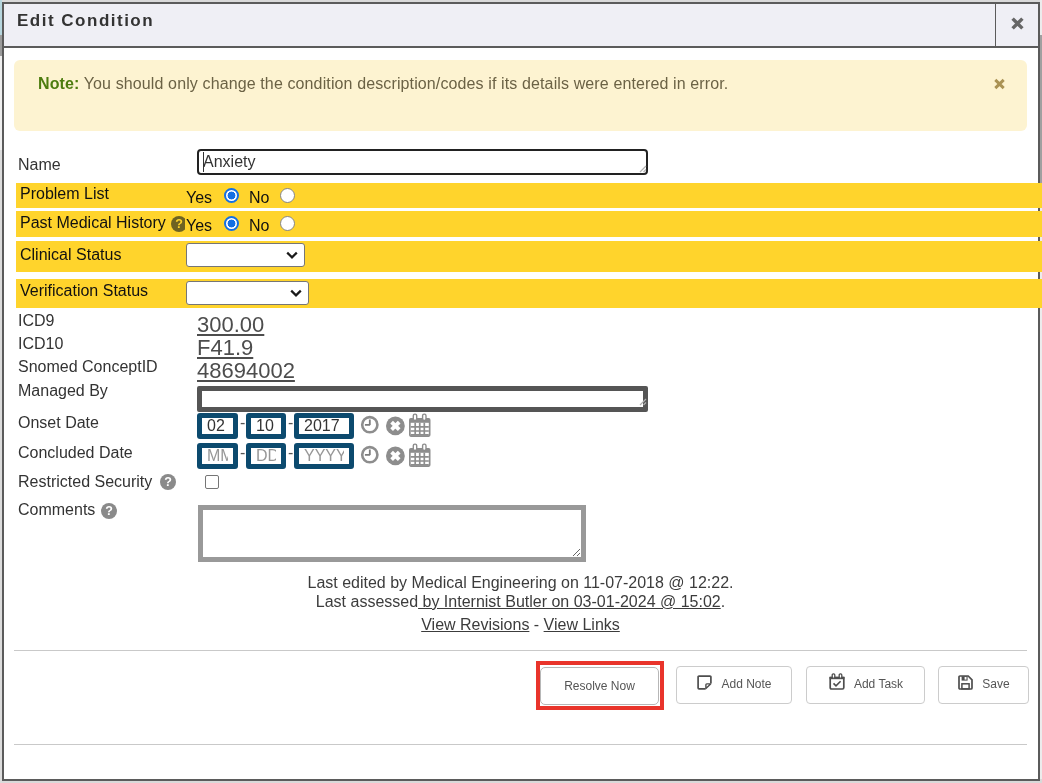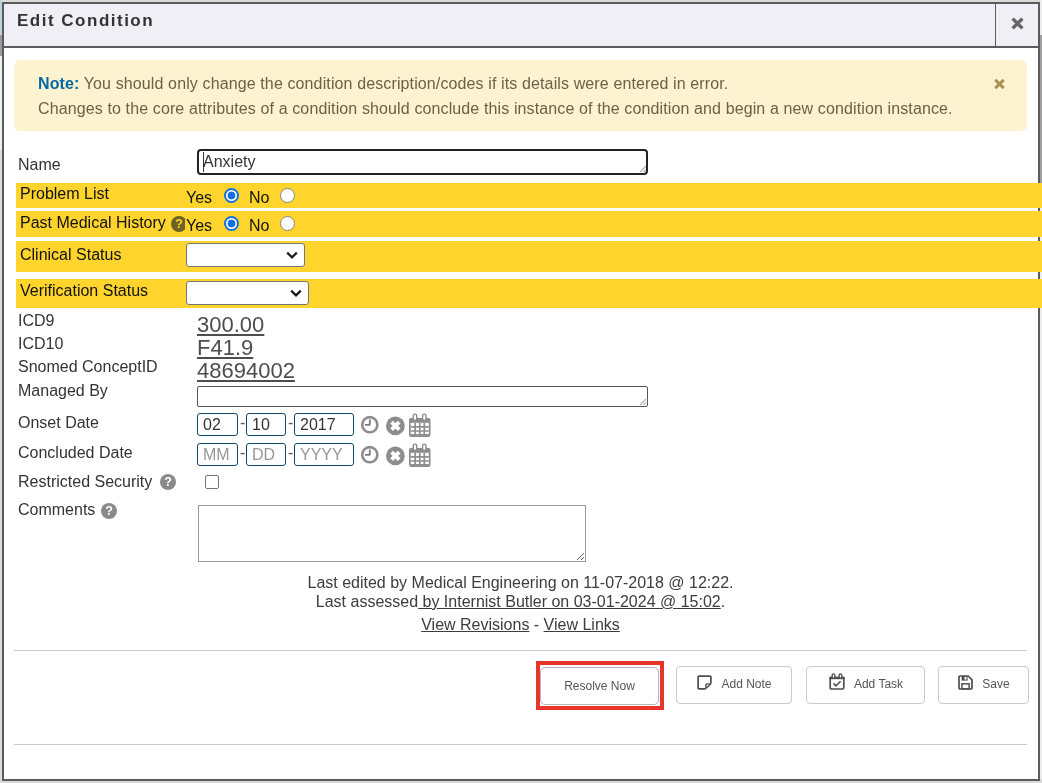--- a/index.html
+++ b/index.html
@@ -9,28 +9,28 @@
 #sthumb { position:absolute; right:0; top:35px; width:2px; height:165px; background:#a0a0a0; }
 #modal { position:absolute; left:0; top:0; width:1042px; height:783px; }
 #frame { position:absolute; left:2px; top:2px; width:1038px; height:779px; background:#fff; border:2px solid #5b5b5b; }
 #titlebar { position:absolute; left:4px; top:4px; width:1034px; height:44px; background:#efeff5; border-bottom:2px solid #5b5b5b; }
 #title { position:absolute; left:13px; top:7px; font-size:17px; font-weight:bold; color:#333; letter-spacing:1.5px; }
 #closecell { position:absolute; right:0; top:0; width:43px; height:42px; border-left:1px solid #5b5b5b; }
 
 #note { position:absolute; left:14px; top:60px; width:1013px; height:71px; background:#fdf3d1; border-radius:6px; color:#6b6245; font-size:16px; }
 #note .l1 { position:absolute; left:24px; top:15px; letter-spacing:0.12px; }
 #note .l2 { position:absolute; left:24px; top:40px; letter-spacing:0.12px; }
-#note b { color:#0369a1; }
+#note b { color:#4d7c0f; }
 
 .lbl { position:absolute; left:18px; font-size:16px; color:#333; }
 .ylbl { position:absolute; background:#ffd42c; left:16px; width:178px; }
 .yval { position:absolute; background:#ffd42c; left:185px; width:902px; }
 .ylbl span { position:absolute; left:4px; font-size:16px; color:#111; }
 .yradio { position:absolute; left:1px; font-size:16px; color:#111; }
-.tinp { position:absolute; border:1px solid #0c4a6e; border-radius:3px; background:#fff; font-size:16px; color:#333; padding:8px 5px; }
+.tinp { position:absolute; border:5px solid #0c4a6e; border-radius:3px; background:#fff; font-size:16px; color:#333; padding:8px 5px; }
 .tinp::placeholder { color:#979797; opacity:1; }
 .radio { display:inline-block; width:14px; height:14px; border-radius:50%; vertical-align:-2px; }
 .radio.on { width:15px; height:15px; border:2px solid #1470e4; background:radial-gradient(circle, #1470e4 0 3.7px, #fff 4.2px); background-color:#fff; }
 .radio.off { width:15px; height:15px; border:1.7px solid #858585; background:#fff; }
 .selbox { position:absolute; background:#fff; border:1px solid #767676; border-radius:3px; }
 .chev { position:absolute; right:6px; top:50%; margin-top:-4px; }
 .link { font-size:22px; color:#4d4d4d; text-decoration:underline; }
 .ctext { position:absolute; width:1013px; left:14px; text-align:center; font-size:16px; color:#3c3c3c; }
 .hr { position:absolute; left:14px; width:1013px; height:1px; background:#c9c9c9; }
 .btn { position:absolute; height:38px; border:1px solid #ccc; border-radius:4px; background:#fff; color:#555; font-size:12px; line-height:34px; text-align:center; }
@@ -48,21 +48,20 @@
   <div id="titlebar">
     <div id="title">Edit Condition</div>
     <div id="closecell">
       <svg width="13" height="13" viewBox="0 0 13 13" style="position:absolute;left:15px;top:13px;">
         <path d="M1.6 1.6 L11.4 11.4 M11.4 1.6 L1.6 11.4" stroke="#666" stroke-width="3.4" stroke-linecap="butt"></path>
       </svg>
     </div>
   </div>
   <div id="note">
     <div class="l1"><b>Note:</b> You should only change the condition description/codes if its details were entered in error.</div>
-    <div class="l2">Changes to the core attributes of a condition should conclude this instance of the condition and begin a new condition instance.</div>
     <svg id="notexsvg" style="position:absolute;right:22px;top:18px;" width="11" height="12" viewBox="0 0 11 12">
         <path d="M1.3 1.9 L9.7 10.1 M9.7 1.9 L1.3 10.1" stroke="#aa9254" stroke-width="2.9"></path>
       </svg>
   </div>
 
   <div class="lbl" style="top:156px;">Name</div>
   <input class="tinp" style="left: 197px; top: 149px; width: 451px; height: 26px; border: 2px solid rgb(34, 34, 34); border-radius: 4px; padding: 0px 4px;" value="Anxiety">
   <div style="position:absolute;left:203px;top:152px;width:1px;height:20px;background:#333;"></div>
   <svg style="position:absolute;left:639px;top:165px;" width="8" height="8" viewBox="0 0 8 8">
       <path d="M7 1 L1 7 M7 4.5 L4.5 7" stroke="#b0b0b0" stroke-width="1.2"></path>

